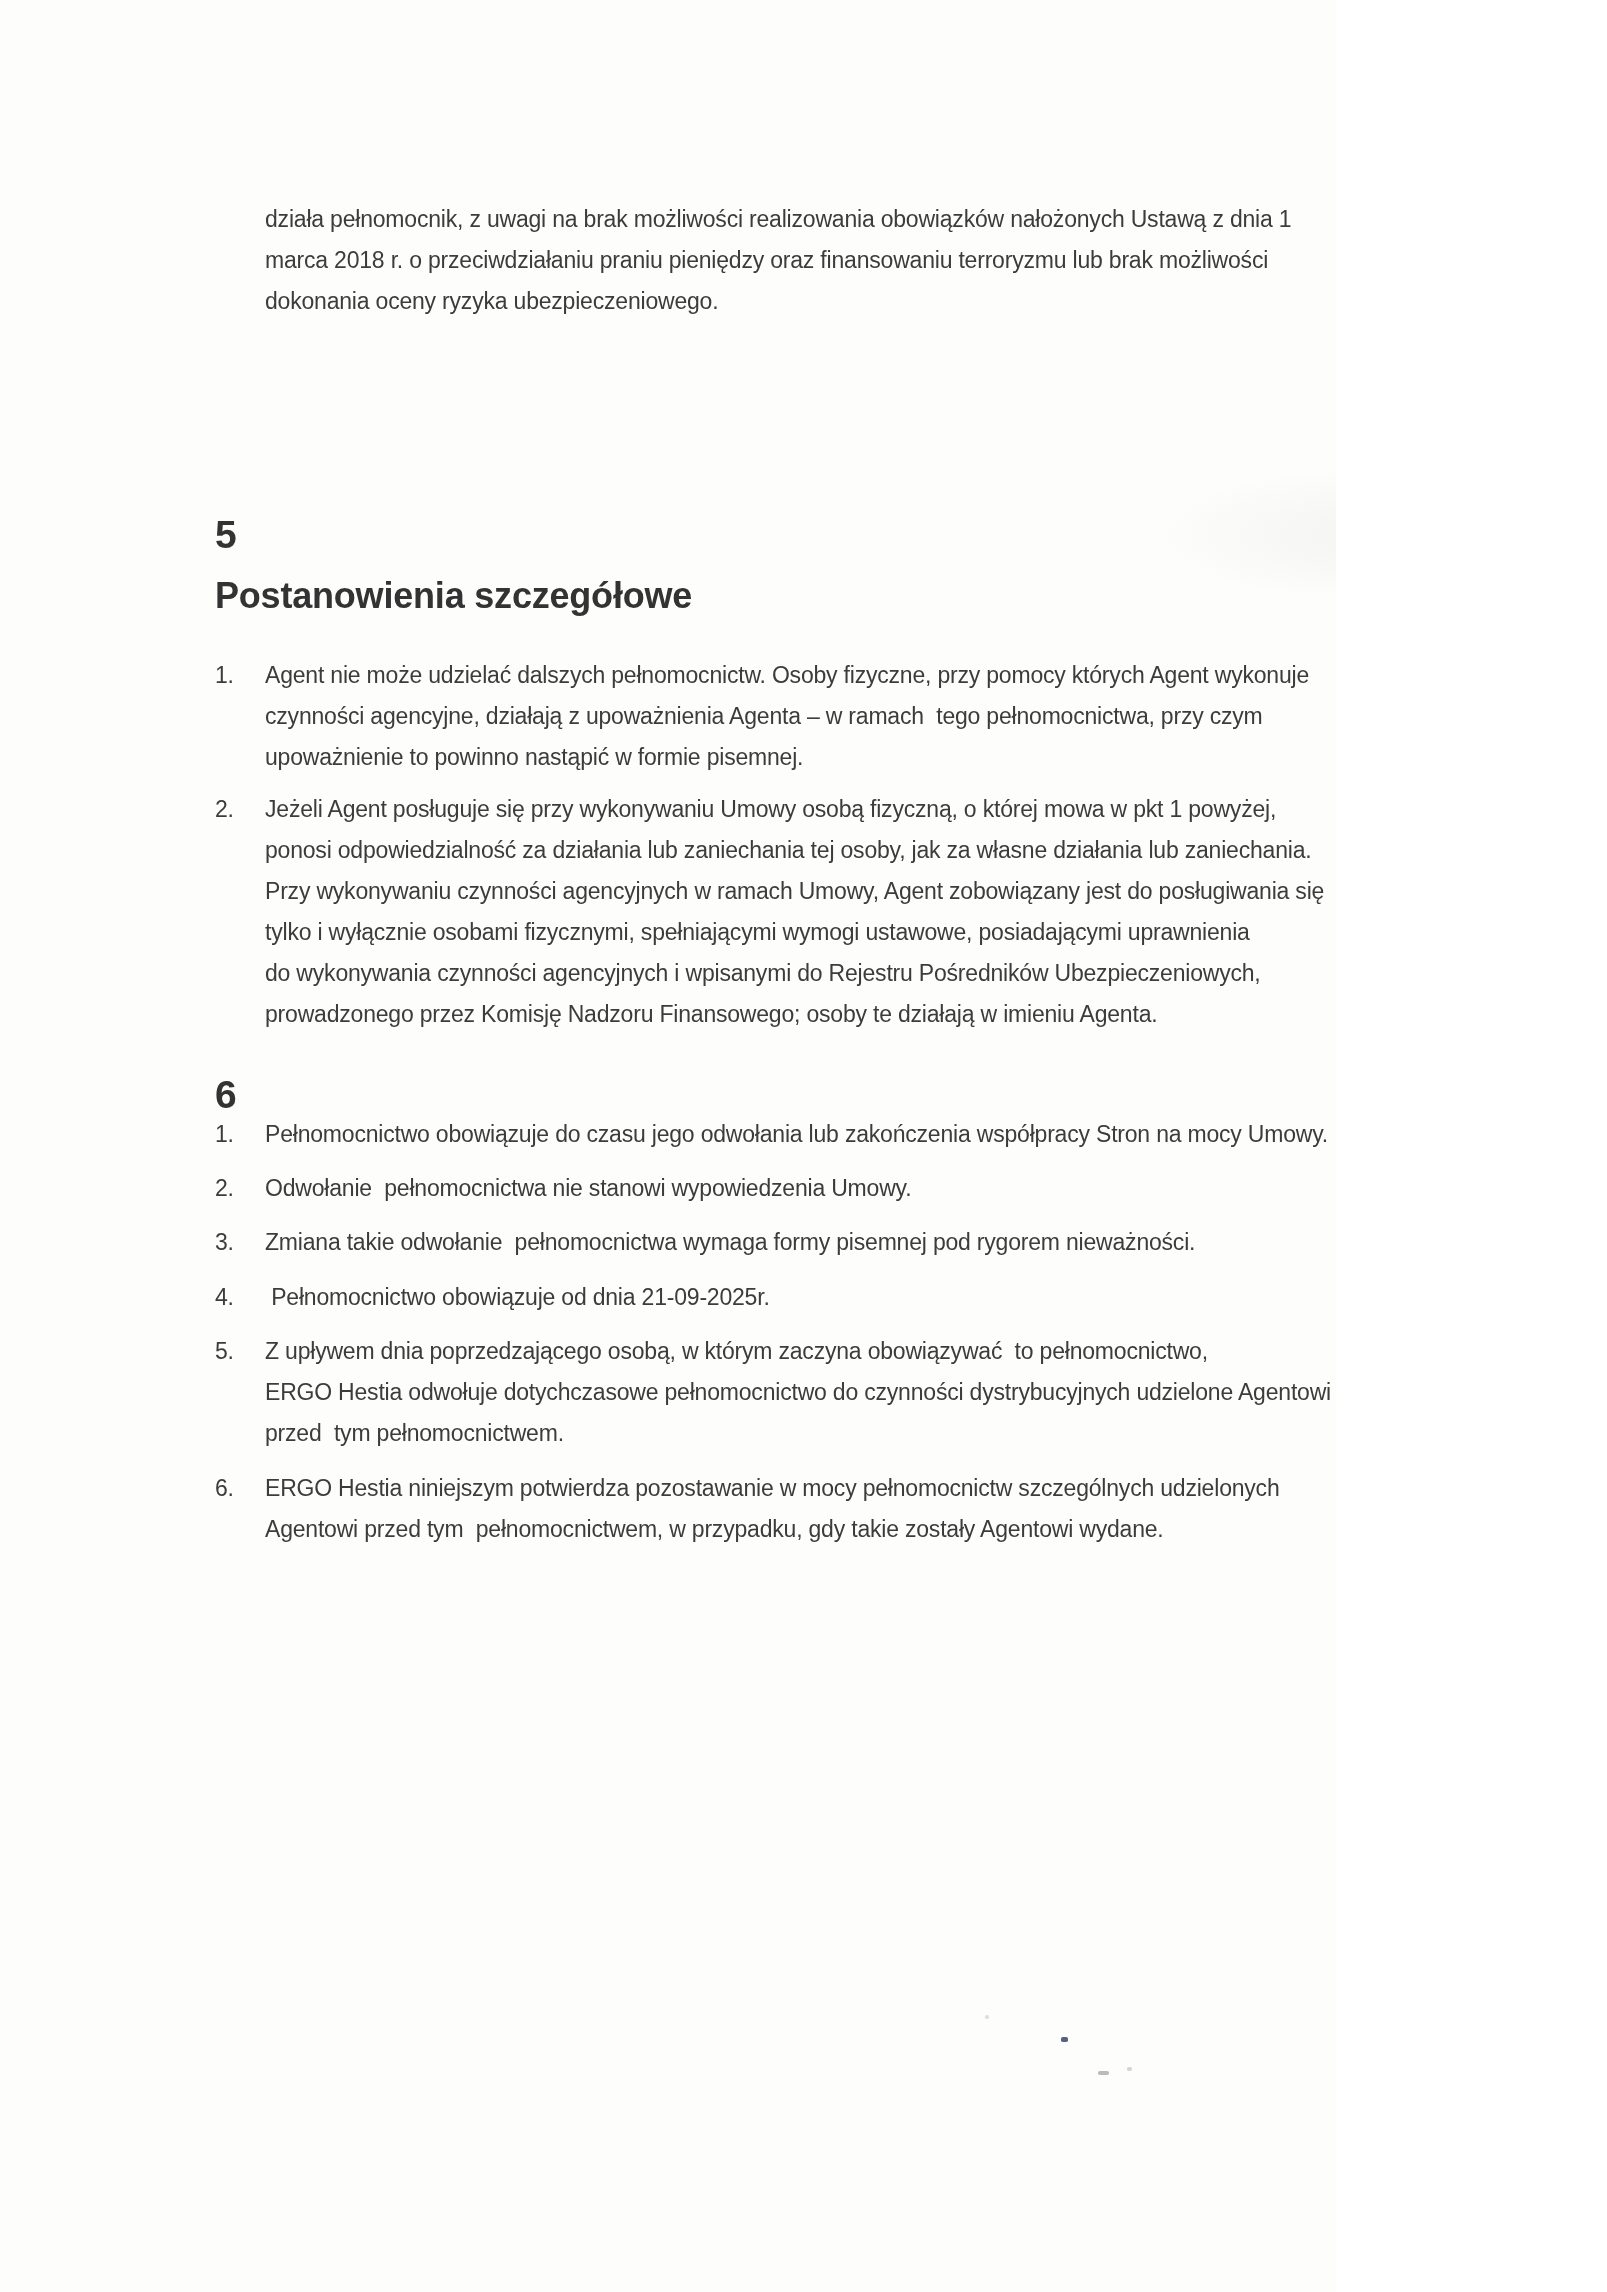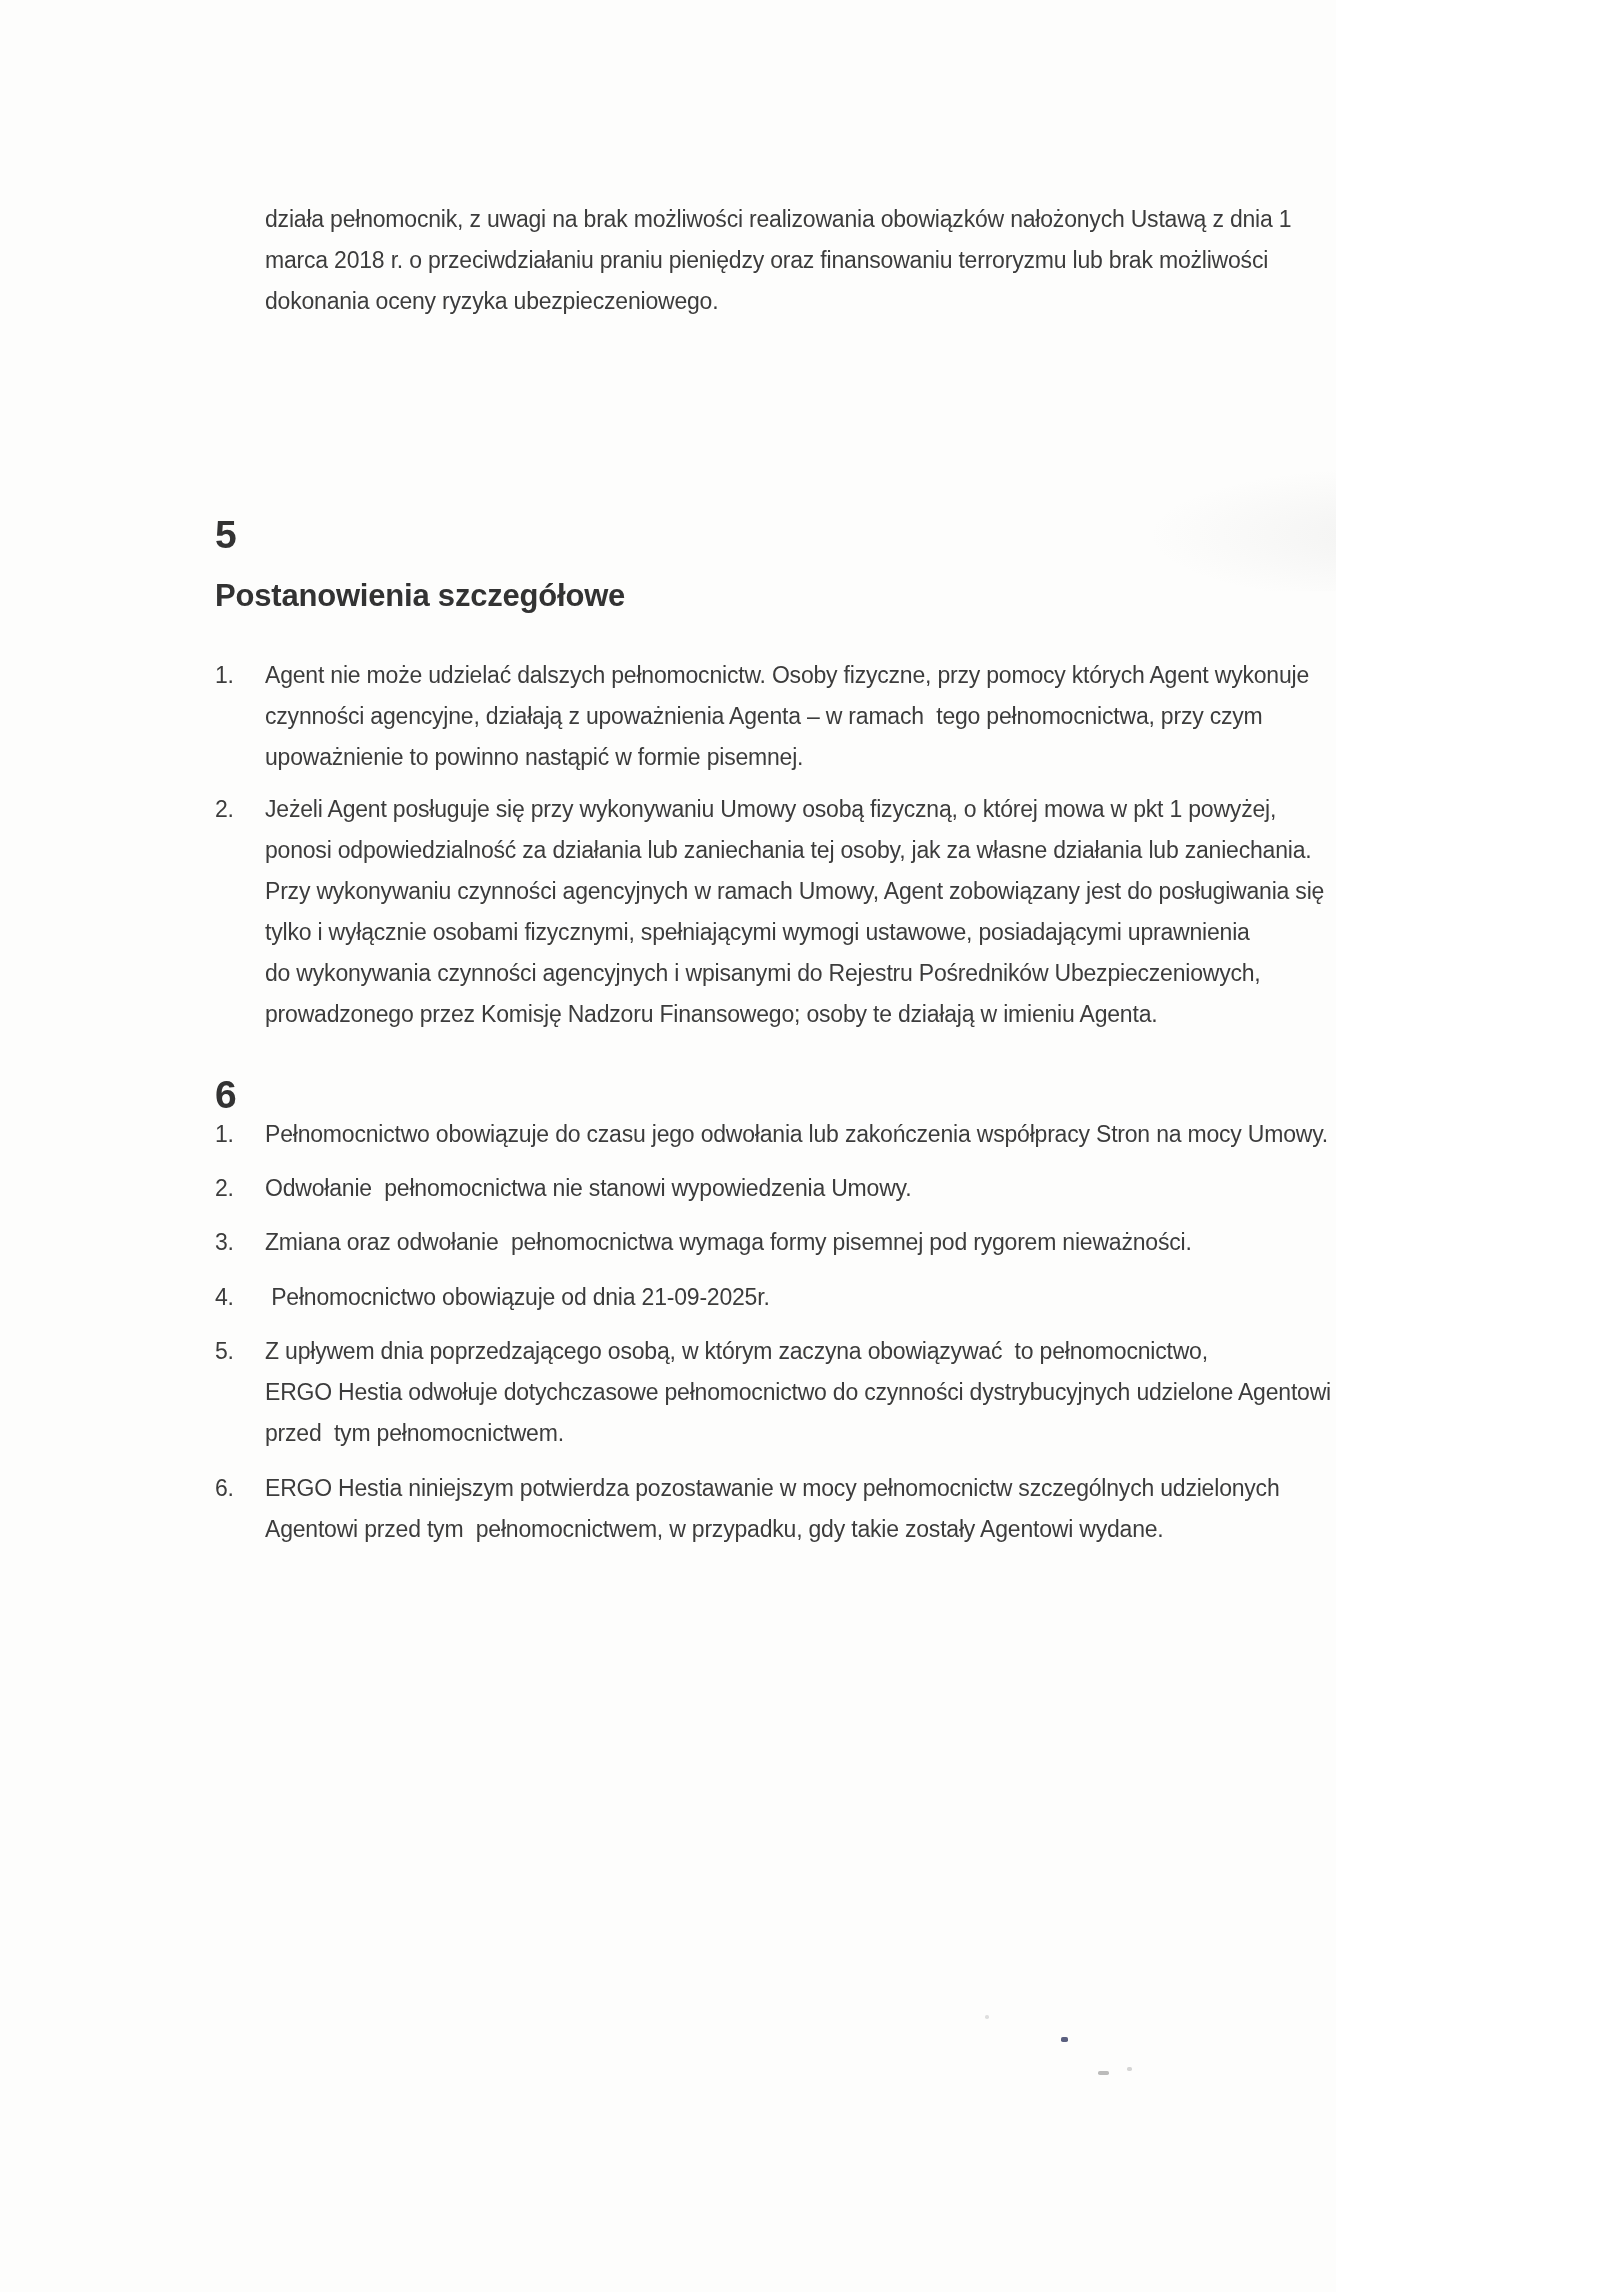--- a/index.html
+++ b/index.html
@@ -32,21 +32,21 @@
   }
   .sec-number {
     font-size: 39px;
     font-weight: 700;
     line-height: 39px;
     color: #333333;
   }
   .sec-number.first { margin-top: 193px; }
   .sec-number.second { margin-top: 40px; }
   .sec-title {
-    font-size: 31px;
+    font-size: 36px;
     font-weight: 700;
     line-height: 29px;
     color: #333333;
     margin-top: 27px;
     margin-bottom: 45px;
     letter-spacing: -0.2px;
   }
   .items { margin: 0; }
   .item {
     display: flex;
@@ -132,21 +132,21 @@
         <div class="item">
           <span class="num">1.</span>
           <span class="txt">Pełnomocnictwo obowiązuje do czasu jego odwołania lub zakończenia współpracy Stron na mocy Umowy.</span>
         </div>
         <div class="item">
           <span class="num">2.</span>
           <span class="txt">Odwołanie  pełnomocnictwa nie stanowi wypowiedzenia Umowy.</span>
         </div>
         <div class="item">
           <span class="num">3.</span>
-          <span class="txt">Zmiana oraz odwołanie  pełnomocnictwa wymaga formy pisemnej pod rygorem nieważności.</span>
+          <span class="txt">Zmiana takie odwołanie  pełnomocnictwa wymaga formy pisemnej pod rygorem nieważności.</span>
         </div>
         <div class="item">
           <span class="num">4.</span>
           <span class="txt"> Pełnomocnictwo obowiązuje od dnia 21-09-2025r.</span>
         </div>
         <div class="item">
           <span class="num">5.</span>
           <span class="txt">Z upływem dnia poprzedzającego osobą, w którym zaczyna obowiązywać  to pełnomocnictwo,
 ERGO Hestia odwołuje dotychczasowe pełnomocnictwo do czynności dystrybucyjnych udzielone Agentowi
 przed  tym pełnomocnictwem.</span>

